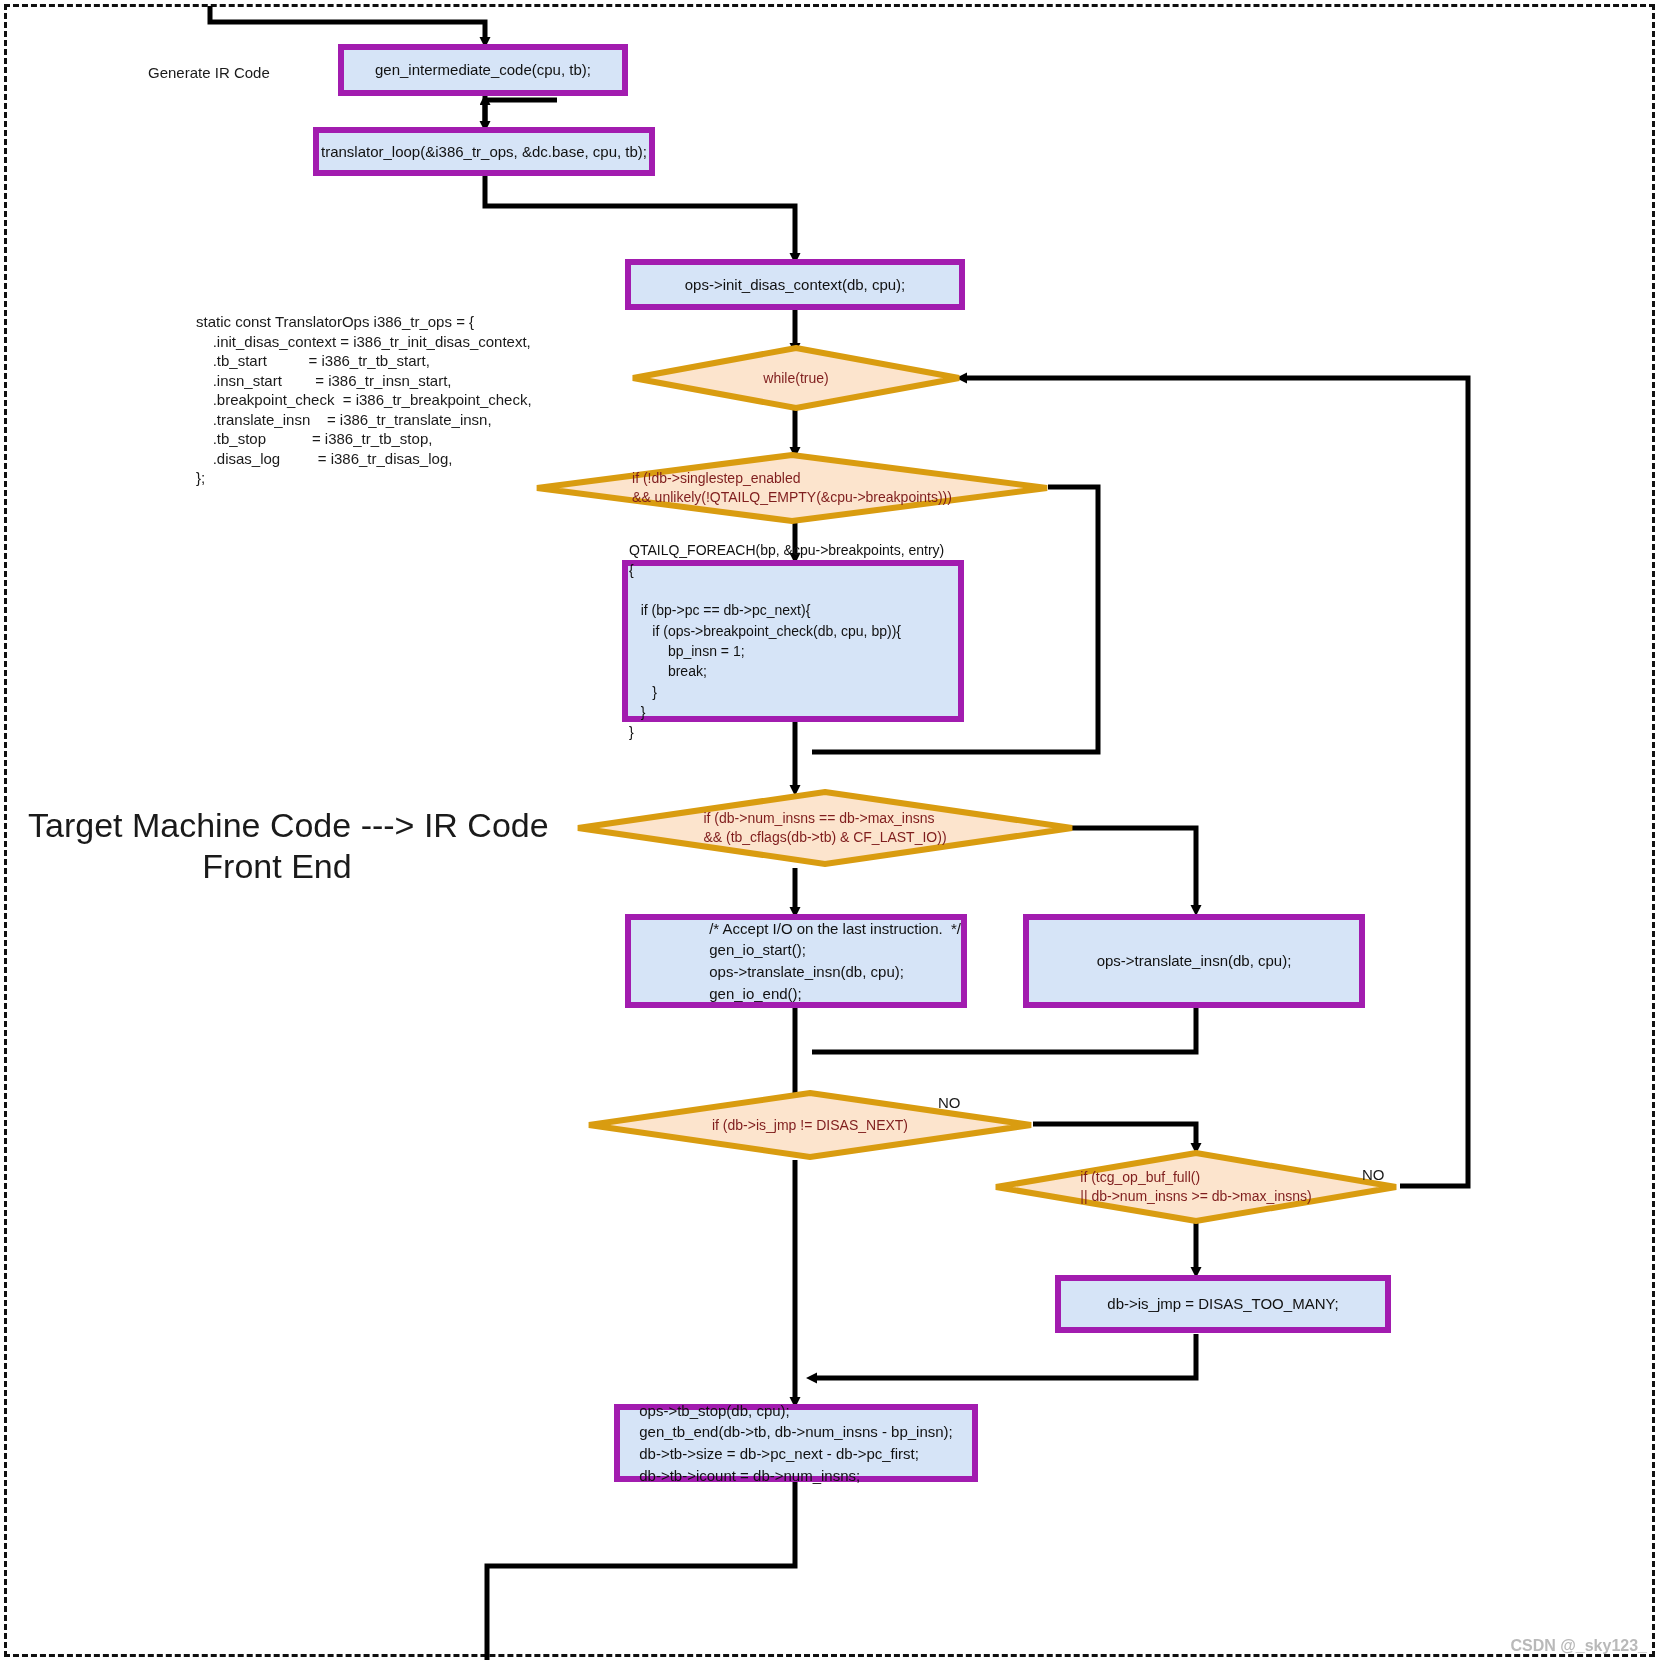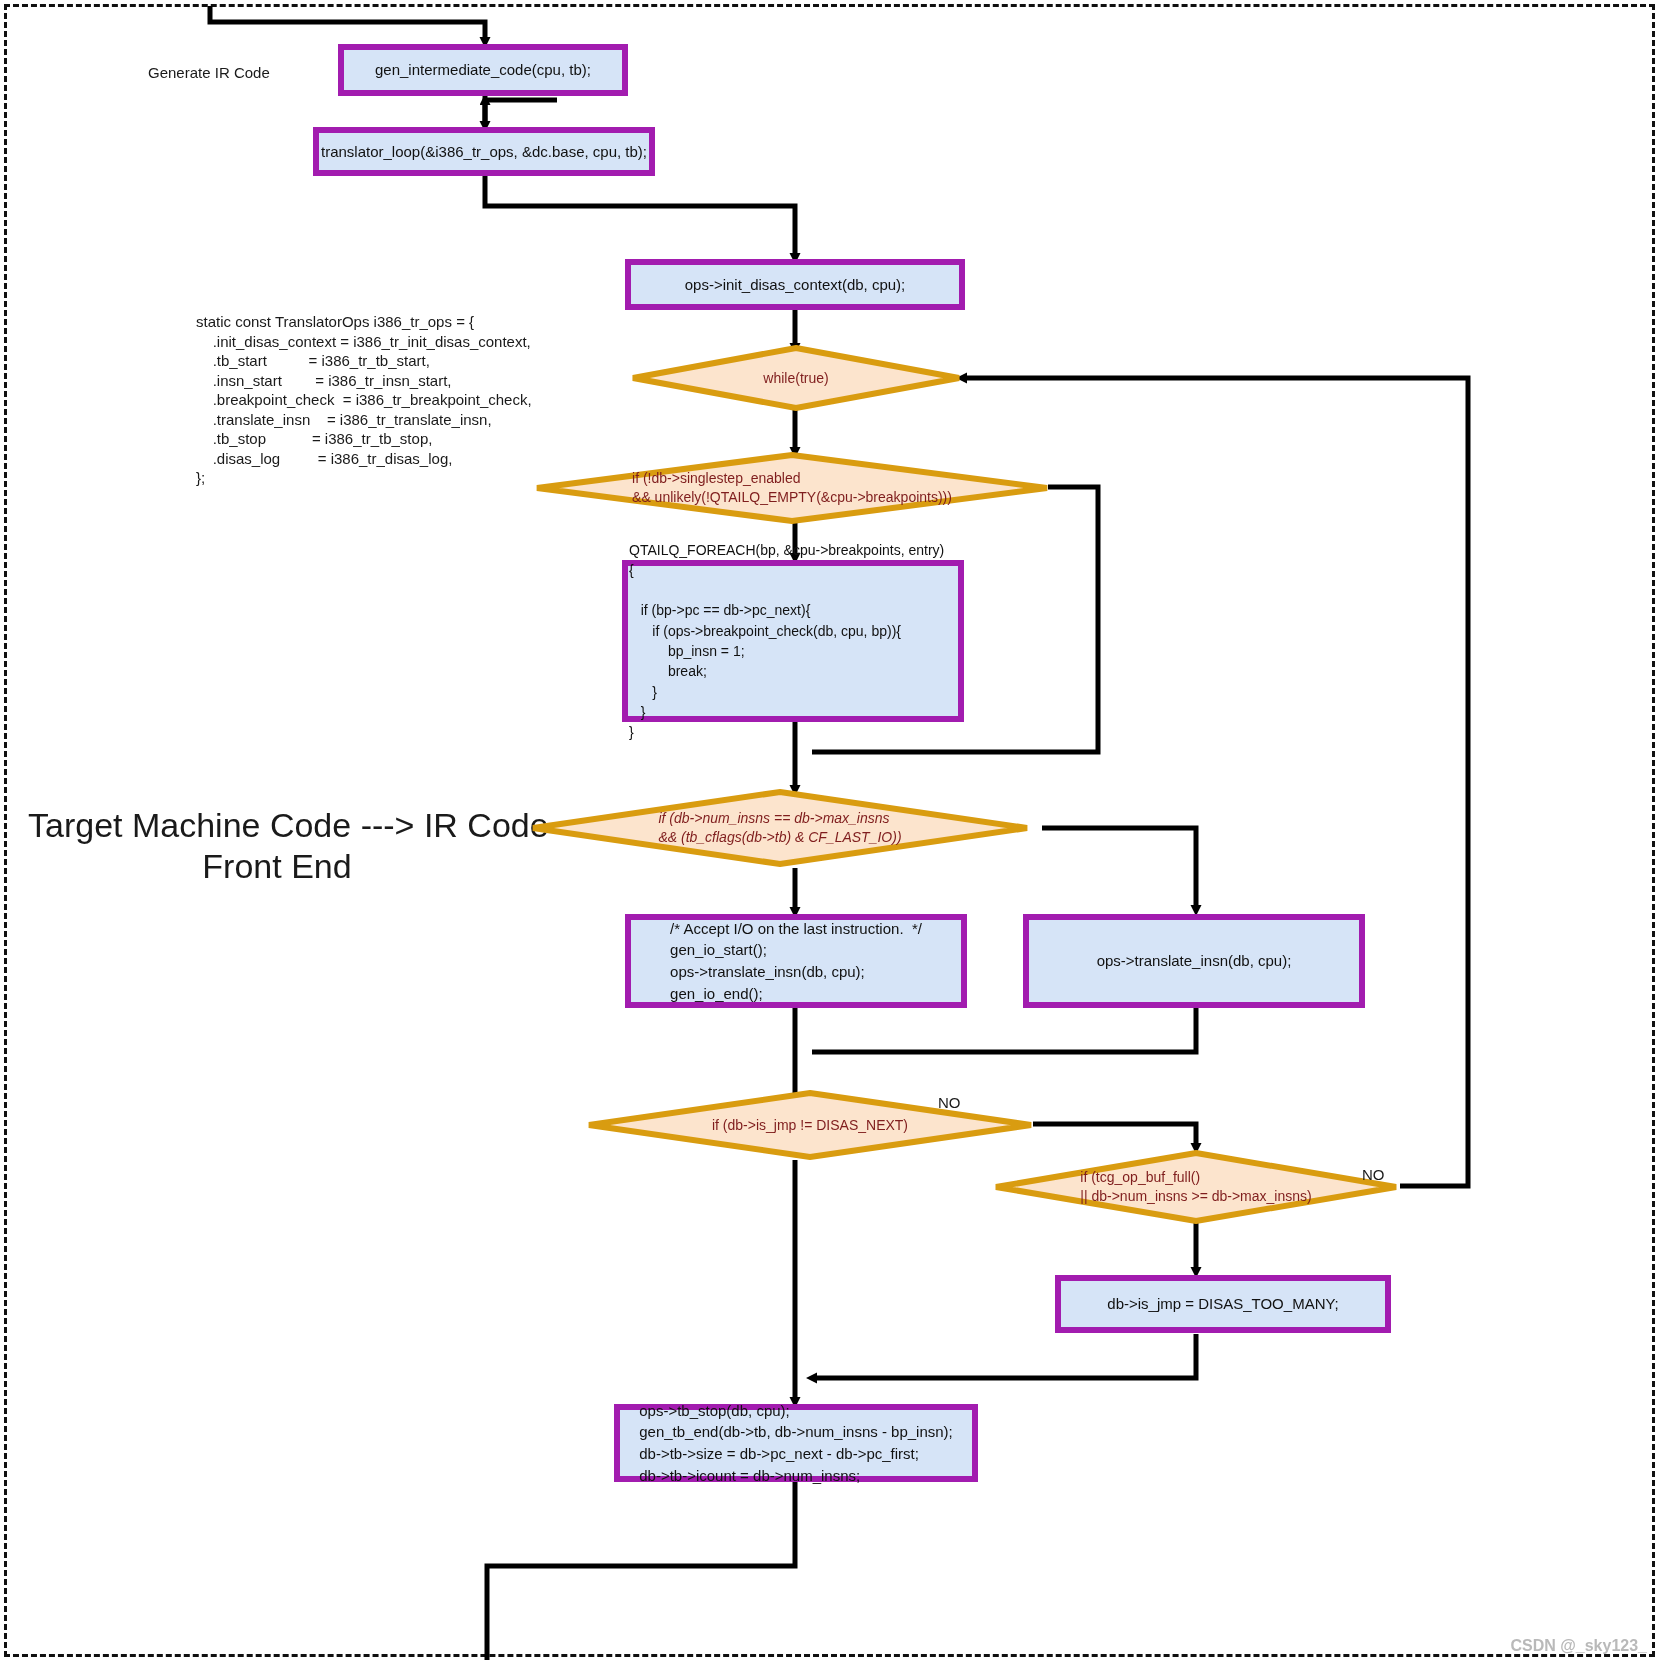--- a/index.html
+++ b/index.html
@@ -205,29 +205,29 @@
 
    if (bp-&gt;pc == db-&gt;pc_next){
       if (ops-&gt;breakpoint_check(db, cpu, bp)){
           bp_insn = 1;
           break;
       }
    }
 }</span>
   </div>
 
-  <div class="decision" style="left:530px; top:789px; width:500px; height:78px;font-style:italic;">
+  <div class="decision" style="left:575px; top:789px; width:500px; height:78px;">
     <svg class="dshape" viewBox="0 0 500 78" preserveAspectRatio="none">
       <polygon points="250,3 497,39 250,75 3,39" fill="#fce4cd" stroke="#d99c10" stroke-width="6" stroke-linejoin="miter"></polygon>
     </svg>
     <span class="dtext">if (db-&gt;num_insns == db-&gt;max_insns
 &amp;&amp; (tb_cflags(db-&gt;tb) &amp; CF_LAST_IO))</span>
   </div>
 
-  <div class="node proc center-block" style="left:625px; top:914px; width:342px; height:94px;">
+  <div class="node proc center-block" style="left:625px; top:914px; width:342px; height:94px;justify-content:flex-end;">
     <span>/* Accept I/O on the last instruction.  */
 gen_io_start();
 ops-&gt;translate_insn(db, cpu);
 gen_io_end();</span>
   </div>
 
   <div class="node proc" style="left:1023px; top:914px; width:342px; height:94px;">
     <span>ops-&gt;translate_insn(db, cpu);</span>
   </div>
 

